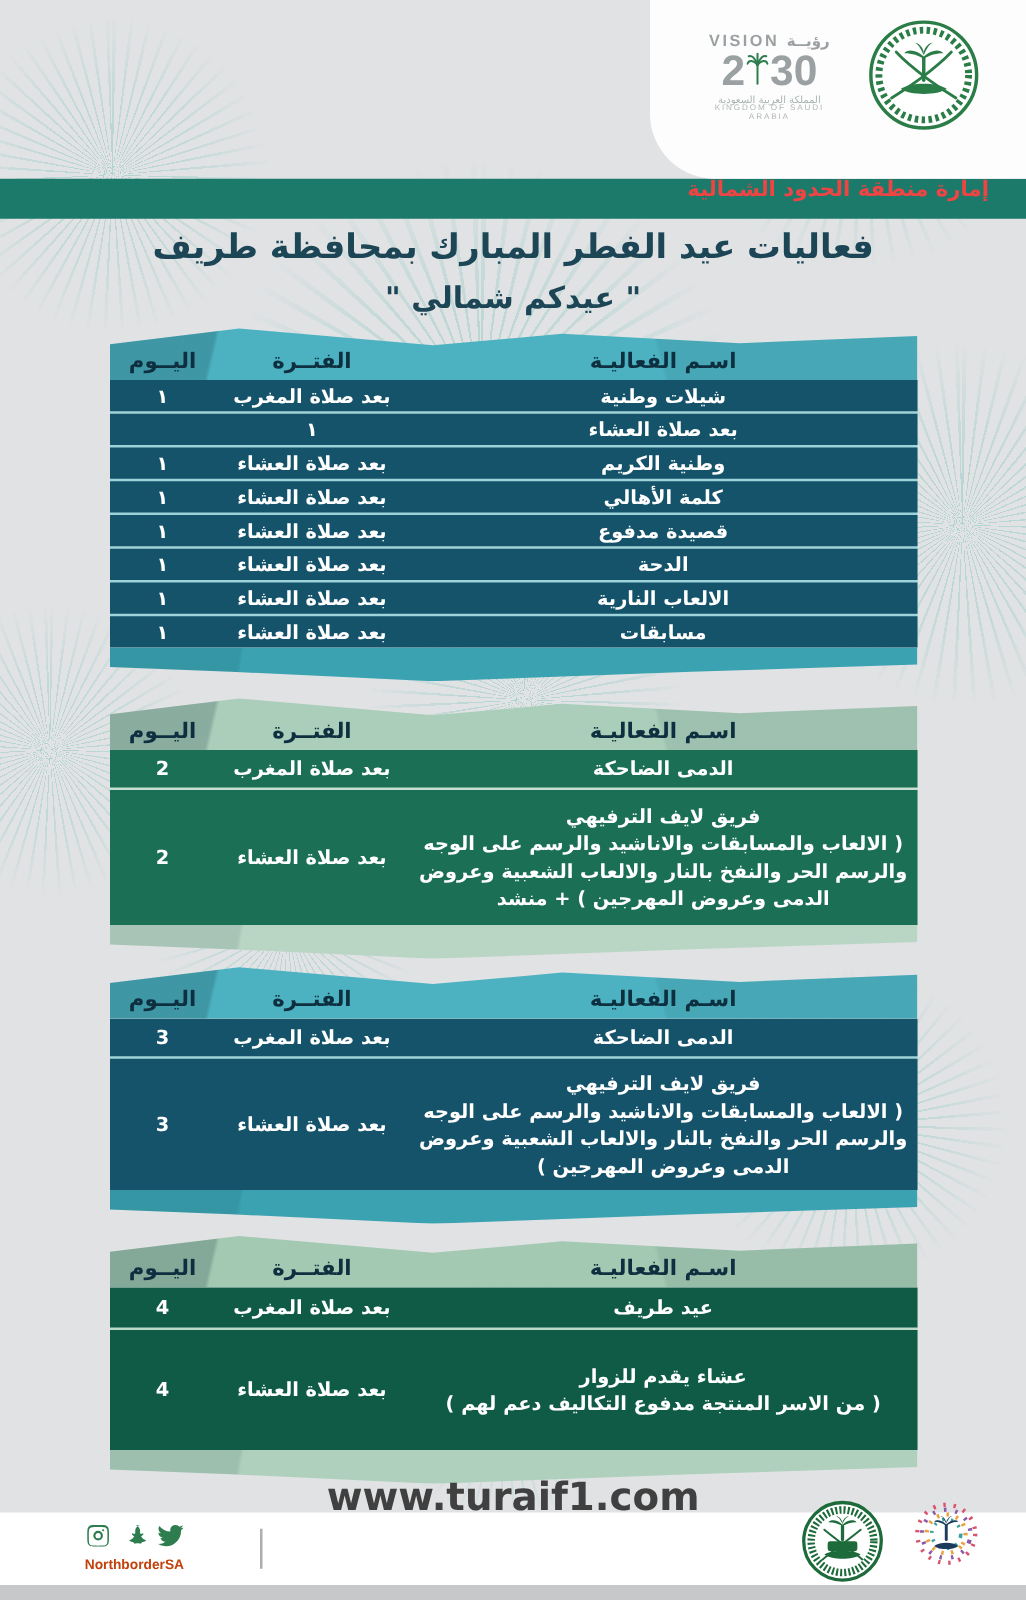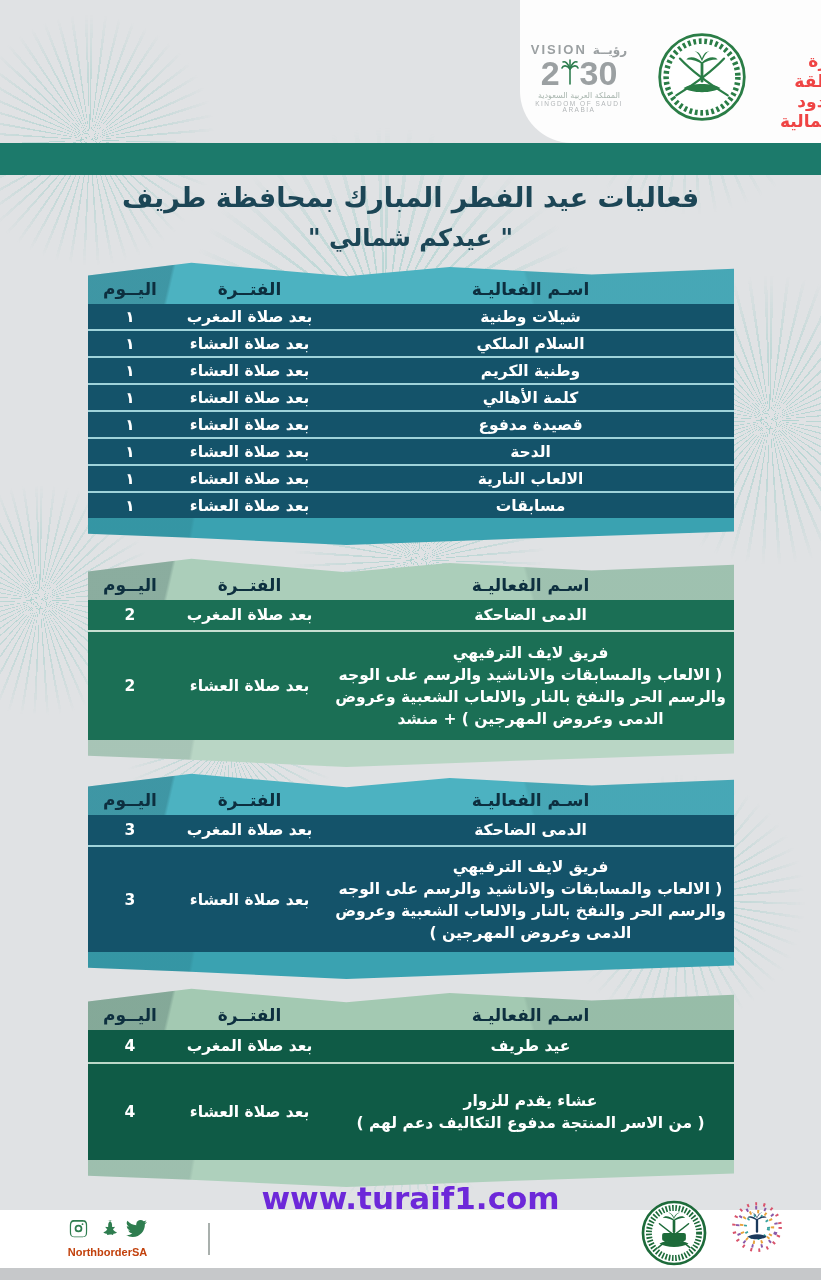--- a/index.html
+++ b/index.html
@@ -12,21 +12,21 @@
   .burst {
     position:absolute; border-radius:50%; z-index:0; pointer-events:none;
     background:repeating-conic-gradient(rgba(126,196,188,.55) 0deg 1.4deg, transparent 1.4deg 6.5deg);
     -webkit-mask-image:radial-gradient(circle, rgba(0,0,0,.95) 0%, rgba(0,0,0,.45) 40%, rgba(0,0,0,0) 68%);
     mask-image:radial-gradient(circle, rgba(0,0,0,.95) 0%, rgba(0,0,0,.45) 40%, rgba(0,0,0,0) 68%);
   }
   
   .top-card {
     position:absolute; left:520px; top:0; width:301px; height:143px;
     background:#fdfdfd; border-bottom-left-radius:52px; z-index:2;
-    display:flex; flex-direction:row; align-items:center;gap:32px;
+    display:flex; flex-direction:column; align-items:center;gap:32px;
   }
   .logos-row { display:flex; align-items:center; gap:18px; margin-top:14px; }
   .v2030 { width:118px; text-align:center; color:#9ba0a2; line-height:1.05; }
   .v-row1 { font-size:13px; letter-spacing:2px; font-weight:bold; display:flex; justify-content:center; gap:6px; align-items:baseline; font-family:"Liberation Sans", sans-serif; }
   .v-ruyah { font-family:"DejaVu Sans", sans-serif; font-size:12px; letter-spacing:0; }
   .v-row2 { font-size:34px; font-weight:bold; display:flex; justify-content:center; align-items:center; font-family:"Liberation Sans", sans-serif; }
   .v-row3 { font-size:8px; color:#a8b5ae; }
   .v-row4 { font-size:6.5px; letter-spacing:1.5px; color:#b2b6b8; font-family:"Liberation Sans", sans-serif; }
   .region-title { margin-top:auto; margin-bottom:12px; color:#ef4444; font-weight:bold; font-size:17px; direction:rtl; }
   
@@ -67,21 +67,21 @@
   .trow .cell { text-align:center; }
   .cell.event { white-space:pre-line; line-height:22px; }
   .ribbon {
     height:27px; background-color:var(--rib);
     background-image:linear-gradient(100deg, rgba(10,40,50,.10) 0 16%, transparent 16.5%);
     clip-path:polygon(0 0, 100% 0, 100% 50%, 72% 72%, 40% 100%, 15% 72%, 0 58%);
   }
   
   .website {
     position:absolute; left:0; top:1180px; width:100%; text-align:center; z-index:3;
-    font-size:31px; font-weight:bold; color:#6d28d9; font-family:"DejaVu Sans", sans-serif;
+    font-size:31px; font-weight:bold; color:#404040; font-family:"DejaVu Sans", sans-serif;
   }
   
   .footer { position:absolute; left:0; top:1210px; width:821px; height:58px; background:#ffffff; z-index:2; }
   .bottom-strip { position:absolute; left:0; top:1268px; width:821px; height:12px; background:#c6c8ca; z-index:2; }
   .social { position:absolute; left:30px; top:8px; width:155px; text-align:center; }
   .social .icons { display:flex; justify-content:center; gap:8px; }
   .social .icons svg { width:21px; height:21px; fill:#2e7d4f; }
   .handle { margin-top:3px; color:#c2410c; font-weight:bold; font-size:11px; font-family:"Liberation Sans", sans-serif; }
   .fdivider { position:absolute; left:208px; top:13px; width:2px; height:32px; background:#a9b0ad; }
   .dept { position:absolute; left:222px; top:5px; width:240px; text-align:center; direction:rtl; color:#2e7d4f; font-weight:bold; }
@@ -167,21 +167,20 @@
       <div class="hcell">الفتــرة</div>
       <div class="hcell">اليــوم</div>
     </div>
     <div class="rows">
         <div class="trow">
           <div class="cell event">شيلات وطنية</div>
           <div class="cell period">بعد صلاة المغرب</div>
           <div class="cell day">١</div>
         </div>
         <div class="trow">
-          <div class="cell event">السلام الملكي</div>
           <div class="cell period">بعد صلاة العشاء</div>
           <div class="cell day">١</div>
         </div>
         <div class="trow">
           <div class="cell event">وطنية الكريم</div>
           <div class="cell period">بعد صلاة العشاء</div>
           <div class="cell day">١</div>
         </div>
         <div class="trow">
           <div class="cell event">كلمة الأهالي</div>

